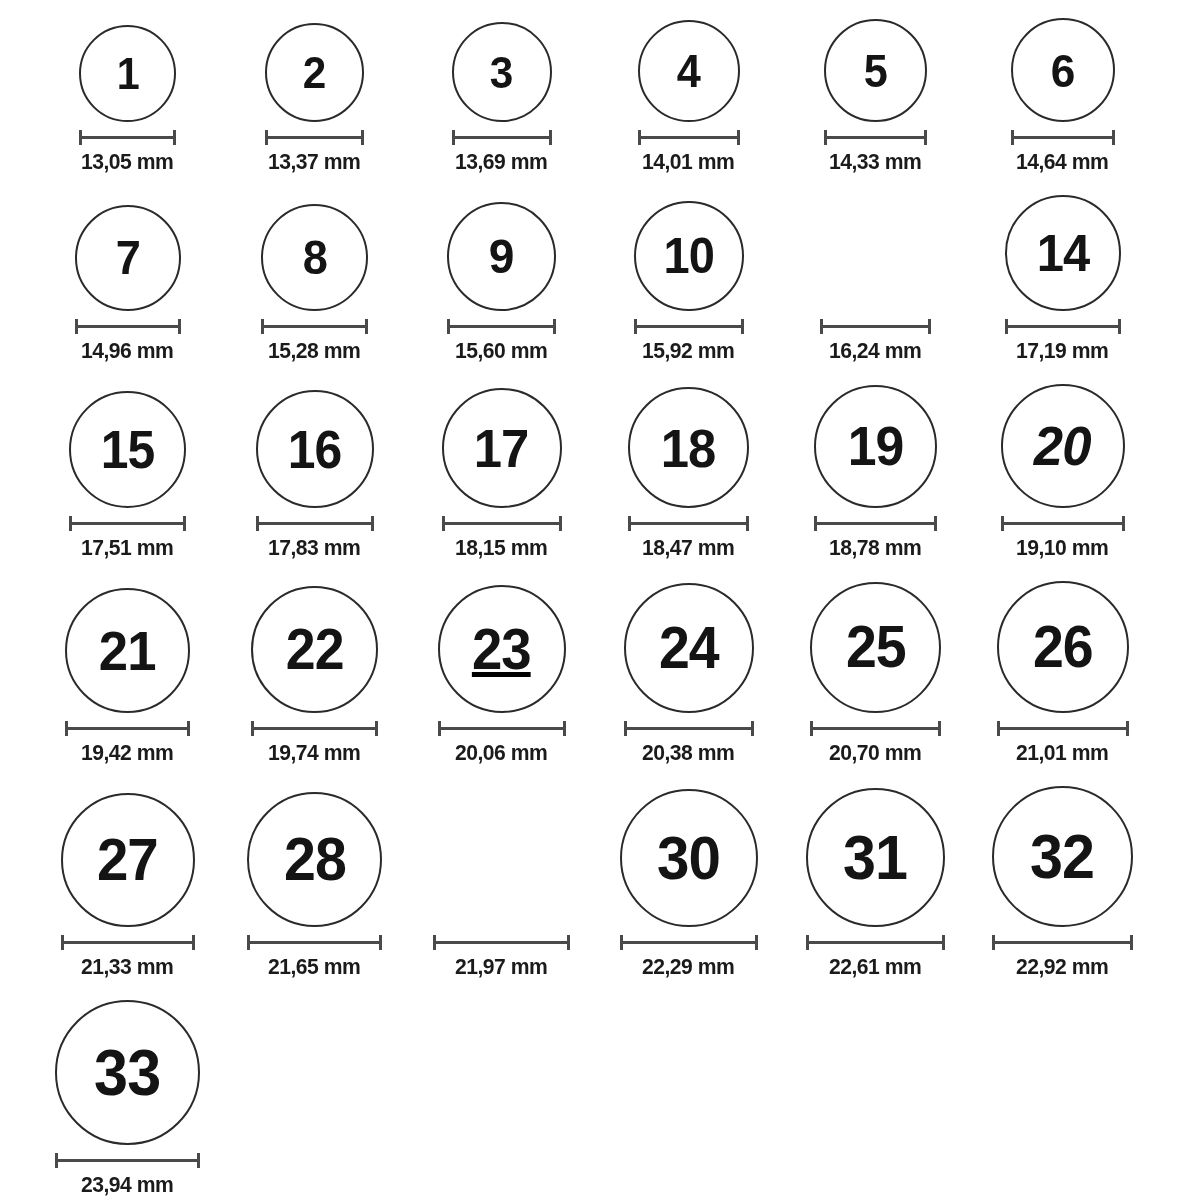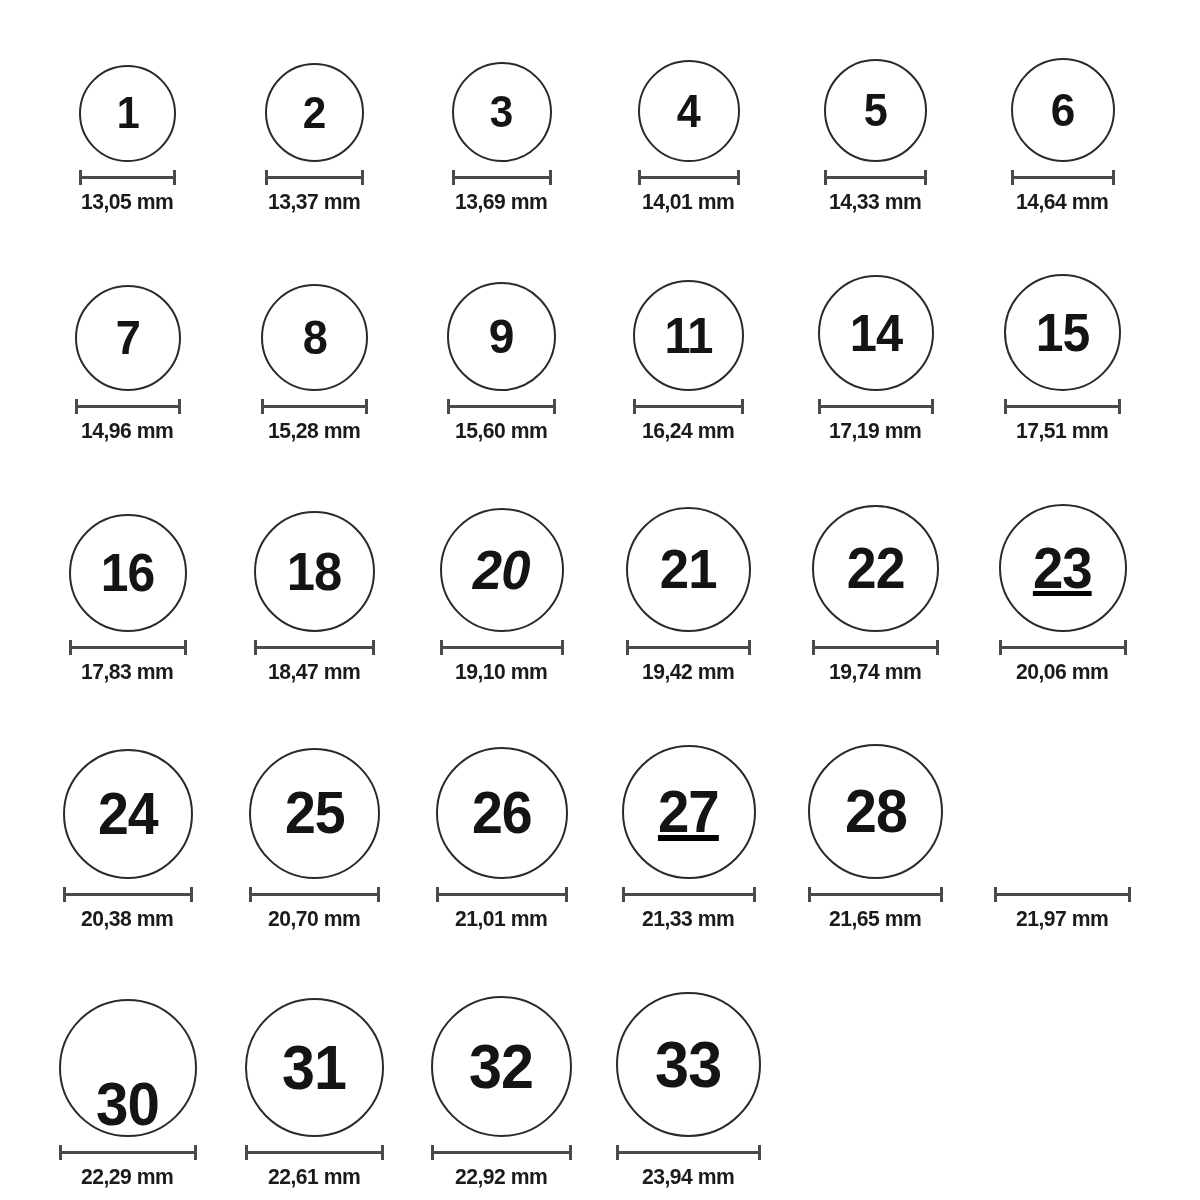--- a/index.html
+++ b/index.html
@@ -172,23 +172,31 @@
       <span class="num" style="font-size: 49px;">9</span>
     </div>
     <div class="measure" style="width: 109px;">
       <span class="tick left"></span>
       <span class="bar"></span>
       <span class="tick right"></span>
     </div>
     <div class="label">15,60 mm</div>
   </div>
     <div class="cell">
-    <div class="circle" style="width: 111px; height: 111px;">
-      <span class="num" style="font-size: 50px;">11</span>
-    </div>
+    <div class="circle" style="width: 110px; height: 110px;">
+      <span class="num" style="font-size: 50px;">10</span>
+    </div>
+    <div class="measure" style="width: 110px;">
+      <span class="tick left"></span>
+      <span class="bar"></span>
+      <span class="tick right"></span>
+    </div>
+    <div class="label">15,92 mm</div>
+  </div>
+    <div class="cell">
     <div class="measure" style="width: 111px;">
       <span class="tick left"></span>
       <span class="bar"></span>
       <span class="tick right"></span>
     </div>
     <div class="label">16,24 mm</div>
   </div>
     <div class="cell">
     <div class="circle" style="width: 116px; height: 116px;">
       <span class="num" style="font-size: 52px;">14</span>
@@ -216,31 +224,53 @@
       <span class="num" style="font-size: 53px;">16</span>
     </div>
     <div class="measure" style="width: 118px;">
       <span class="tick left"></span>
       <span class="bar"></span>
       <span class="tick right"></span>
     </div>
     <div class="label">17,83 mm</div>
   </div>
     <div class="cell">
+    <div class="circle" style="width: 120px; height: 120px;">
+      <span class="num" style="font-size: 54px;">17</span>
+    </div>
+    <div class="measure" style="width: 120px;">
+      <span class="tick left"></span>
+      <span class="bar"></span>
+      <span class="tick right"></span>
+    </div>
+    <div class="label">18,15 mm</div>
+  </div>
+    <div class="cell">
     <div class="circle" style="width: 121px; height: 121px;">
       <span class="num" style="font-size: 54px;">18</span>
     </div>
     <div class="measure" style="width: 121px;">
       <span class="tick left"></span>
       <span class="bar"></span>
       <span class="tick right"></span>
     </div>
     <div class="label">18,47 mm</div>
   </div>
     <div class="cell">
+    <div class="circle" style="width: 123px; height: 123px;">
+      <span class="num" style="font-size: 55px;">19</span>
+    </div>
+    <div class="measure" style="width: 123px;">
+      <span class="tick left"></span>
+      <span class="bar"></span>
+      <span class="tick right"></span>
+    </div>
+    <div class="label">18,78 mm</div>
+  </div>
+    <div class="cell">
     <div class="circle" style="width: 124px; height: 124px; font-style: italic;">
       <span class="num" style="font-size: 56px;">20</span>
     </div>
     <div class="measure" style="width: 124px;">
       <span class="tick left"></span>
       <span class="bar"></span>
       <span class="tick right"></span>
     </div>
     <div class="label">19,10 mm</div>
   </div>
@@ -304,21 +334,21 @@
       <span class="num" style="font-size: 59px;">26</span>
     </div>
     <div class="measure" style="width: 132px;">
       <span class="tick left"></span>
       <span class="bar"></span>
       <span class="tick right"></span>
     </div>
     <div class="label">21,01 mm</div>
   </div>
     <div class="cell">
-    <div class="circle" style="width: 134px; height: 134px; text-decoration: underline;">
+    <div class="circle" style="width: 134px; height: 134px;">
       <span class="num" style="font-size: 60px;">27</span>
     </div>
     <div class="measure" style="width: 134px;">
       <span class="tick left"></span>
       <span class="bar"></span>
       <span class="tick right"></span>
     </div>
     <div class="label">21,33 mm</div>
   </div>
     <div class="cell">
@@ -334,21 +364,21 @@
   </div>
     <div class="cell">
     <div class="measure" style="width: 137px;">
       <span class="tick left"></span>
       <span class="bar"></span>
       <span class="tick right"></span>
     </div>
     <div class="label">21,97 mm</div>
   </div>
     <div class="cell">
-    <div class="circle" style="width: 138px; height: 138px; align-items: flex-end;">
+    <div class="circle" style="width: 138px; height: 138px;">
       <span class="num" style="font-size: 62px;">30</span>
     </div>
     <div class="measure" style="width: 138px;">
       <span class="tick left"></span>
       <span class="bar"></span>
       <span class="tick right"></span>
     </div>
     <div class="label">22,29 mm</div>
   </div>
     <div class="cell">

